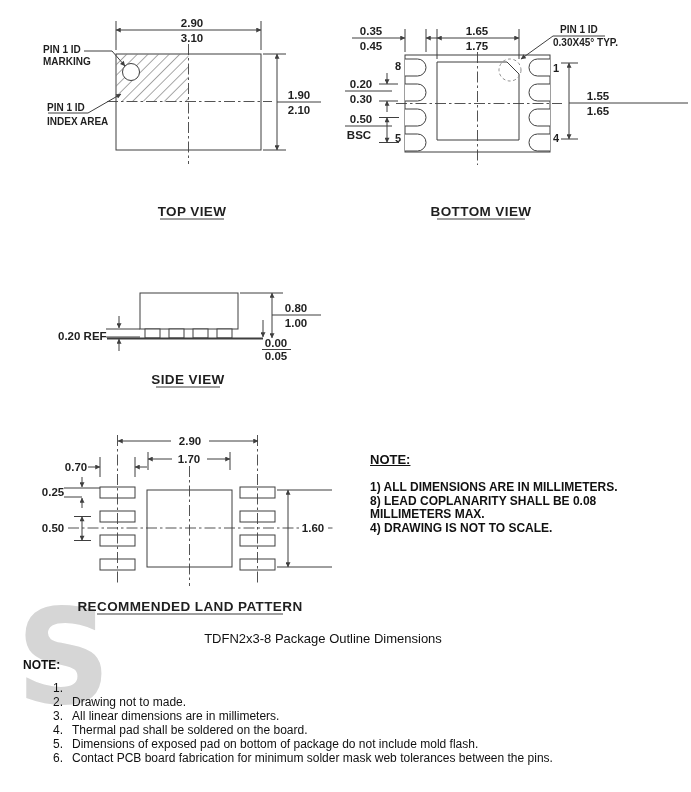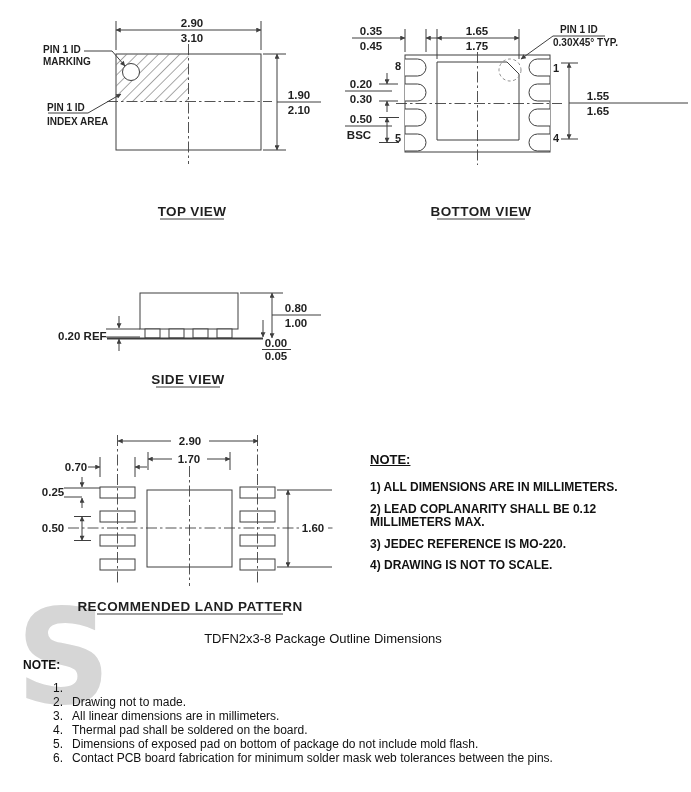--- a/index.html
+++ b/index.html
@@ -14,21 +14,21 @@
   svg .dash{stroke:#8f8f8f;stroke-width:1;fill:none;stroke-dasharray:3,2.5;}
   svg .shape{stroke:#3f3f3f;stroke-width:1;fill:#fff;}
   svg .open{stroke:#3f3f3f;stroke-width:1;fill:#fff;}
   svg text{fill:#1f1f1f;}
   svg .dim{font:700 11.5px "Liberation Sans",sans-serif;}
   svg .lbl{font:700 10px "Liberation Sans",sans-serif;}
   svg .pnum{font:700 11px "Liberation Sans",sans-serif;}
   svg .vtitle{font:700 13.5px "Liberation Sans",sans-serif;letter-spacing:.4px;}
   .note-right{position:absolute;left:370px;top:452px;width:296px;z-index:2;color:#111;}
   .note-right .nh{font-size:13px;font-weight:700;text-decoration:underline;margin:0 0 14px 0;}
-  .note-right .ni{font-size:12px;font-weight:700;line-height:13.5px;margin-top:8px;}
+  .note-right .ni{font-size:12px;font-weight:700;line-height:13.5px;}
   .doc-title{position:absolute;left:0;top:631px;width:646px;text-align:center;
              font-size:13px;color:#111;z-index:2;}
   .foot-note-h{position:absolute;left:23px;top:658px;font-size:12px;font-weight:700;color:#111;z-index:2;}
   .foot-list{position:absolute;left:53px;top:681px;width:600px;font-size:12px;line-height:14px;color:#111;z-index:2;}
   .fn{display:flex;}
   .fn .n{width:19px;flex:0 0 19px;}
 </style>
 </head>
 <body>
 
@@ -254,22 +254,21 @@
       </g>
 
       <text class="vtitle" x="190" y="611" text-anchor="middle">RECOMMENDED LAND PATTERN</text>
       <line x1="97" y1="614" x2="283" y2="614" class="ln" stroke-width="1.3"></line>
     </g>
   </svg>
 
   <div class="note-right">
     <div class="nh">NOTE:</div>
     <div class="ni">1) ALL DIMENSIONS ARE IN MILLIMETERS.</div>
-    <div class="ni">2) LEAD COPLANARITY SHALL BE 0.12 MILLIMETERS MAX.</div>
-    <div class="ni">3) JEDEC REFERENCE IS MO-220.</div>
+    <div class="ni">8) LEAD COPLANARITY SHALL BE 0.08 MILLIMETERS MAX.</div>
     <div class="ni">4) DRAWING IS NOT TO SCALE.</div>
   </div>
 
   <div class="doc-title">TDFN2x3-8 Package Outline Dimensions</div>
   <div class="foot-note-h">NOTE:</div>
   <div class="foot-list">
     <div class="fn">
       <span class="n">1.</span>
     </div>
     <div class="fn">

